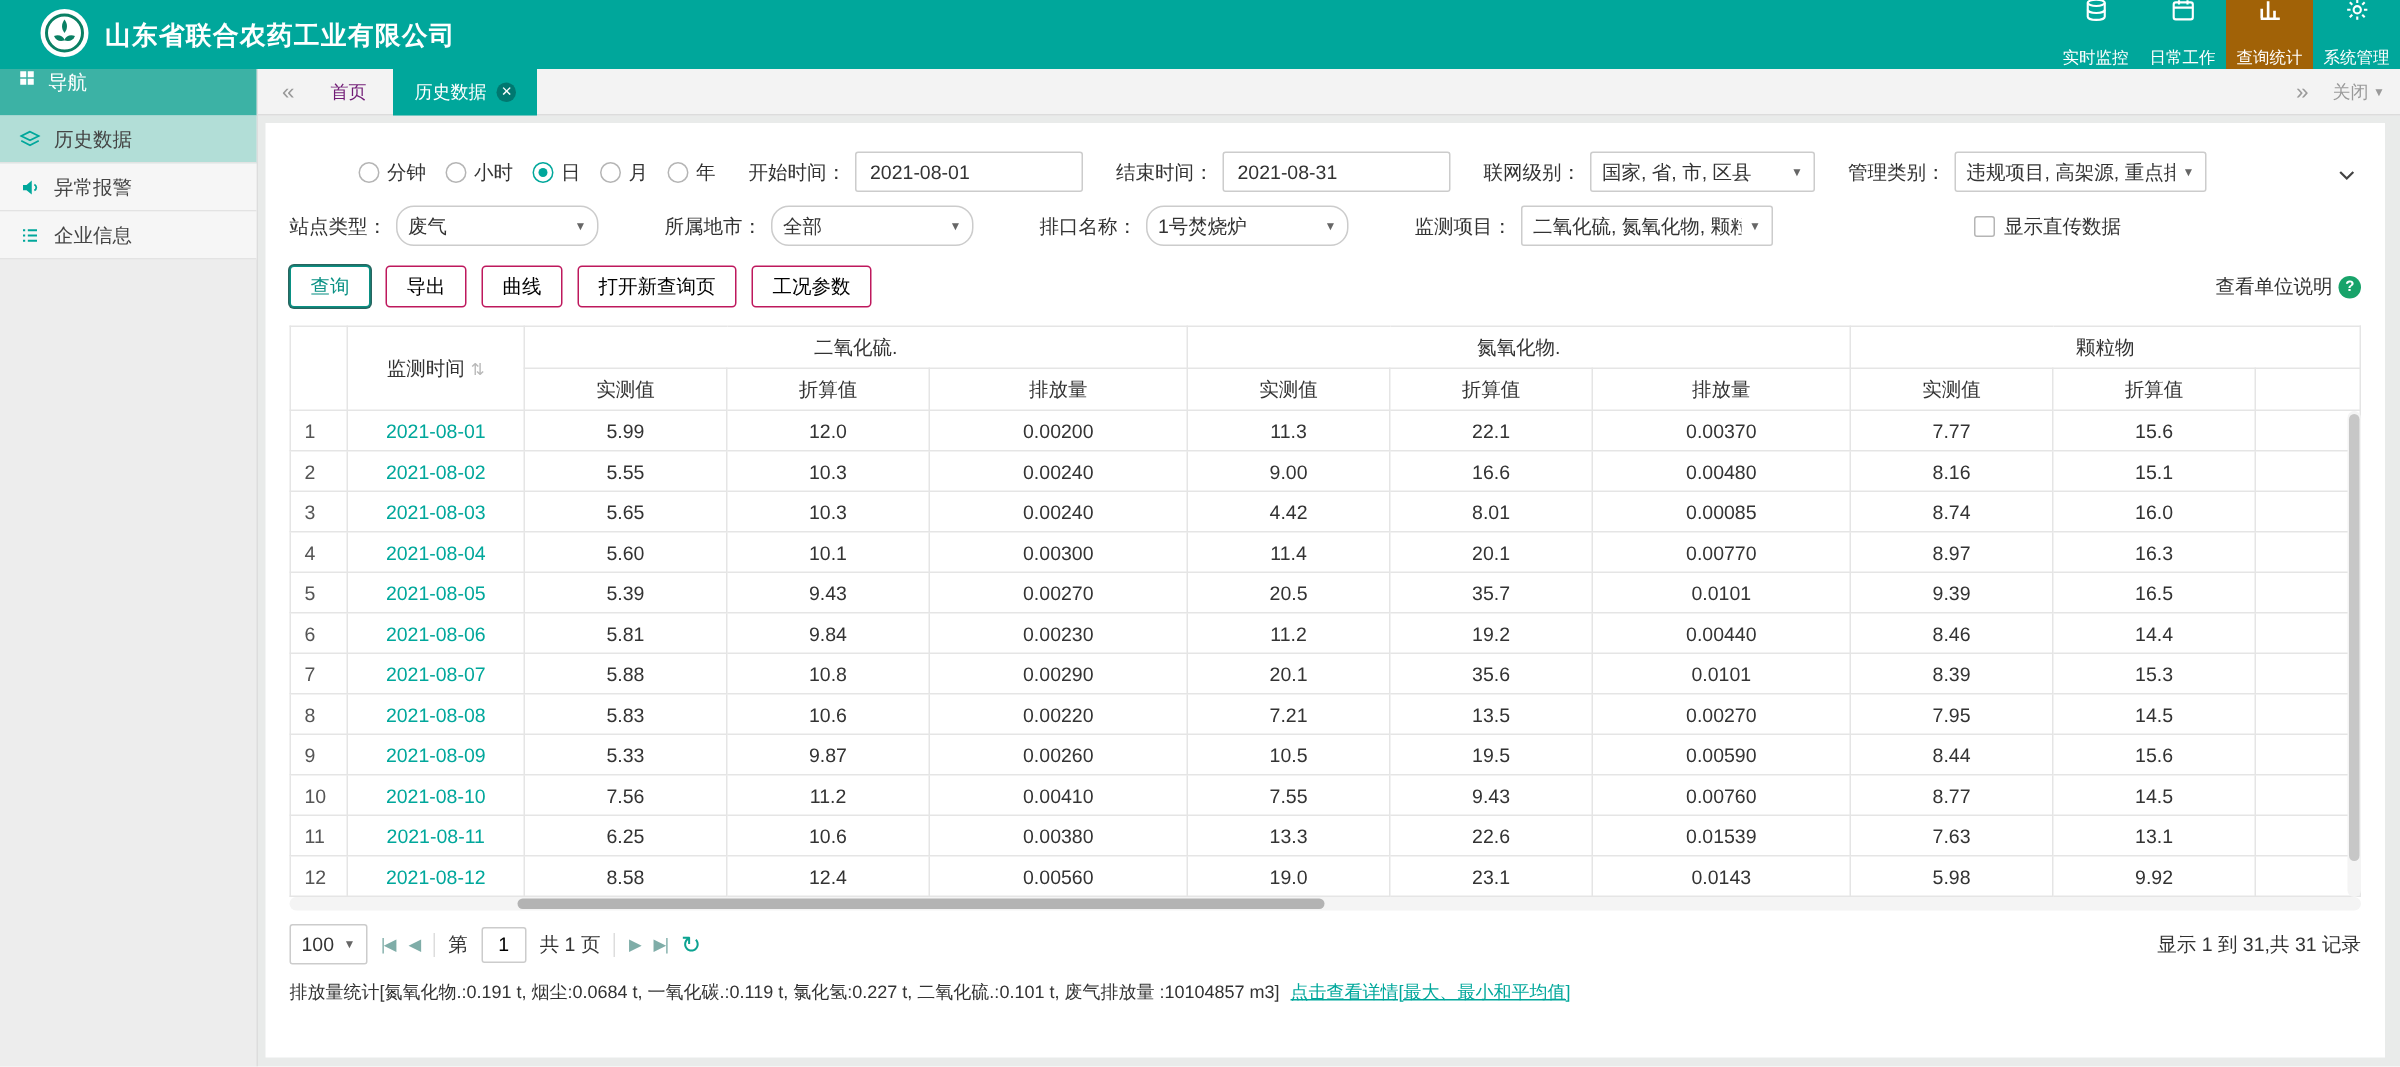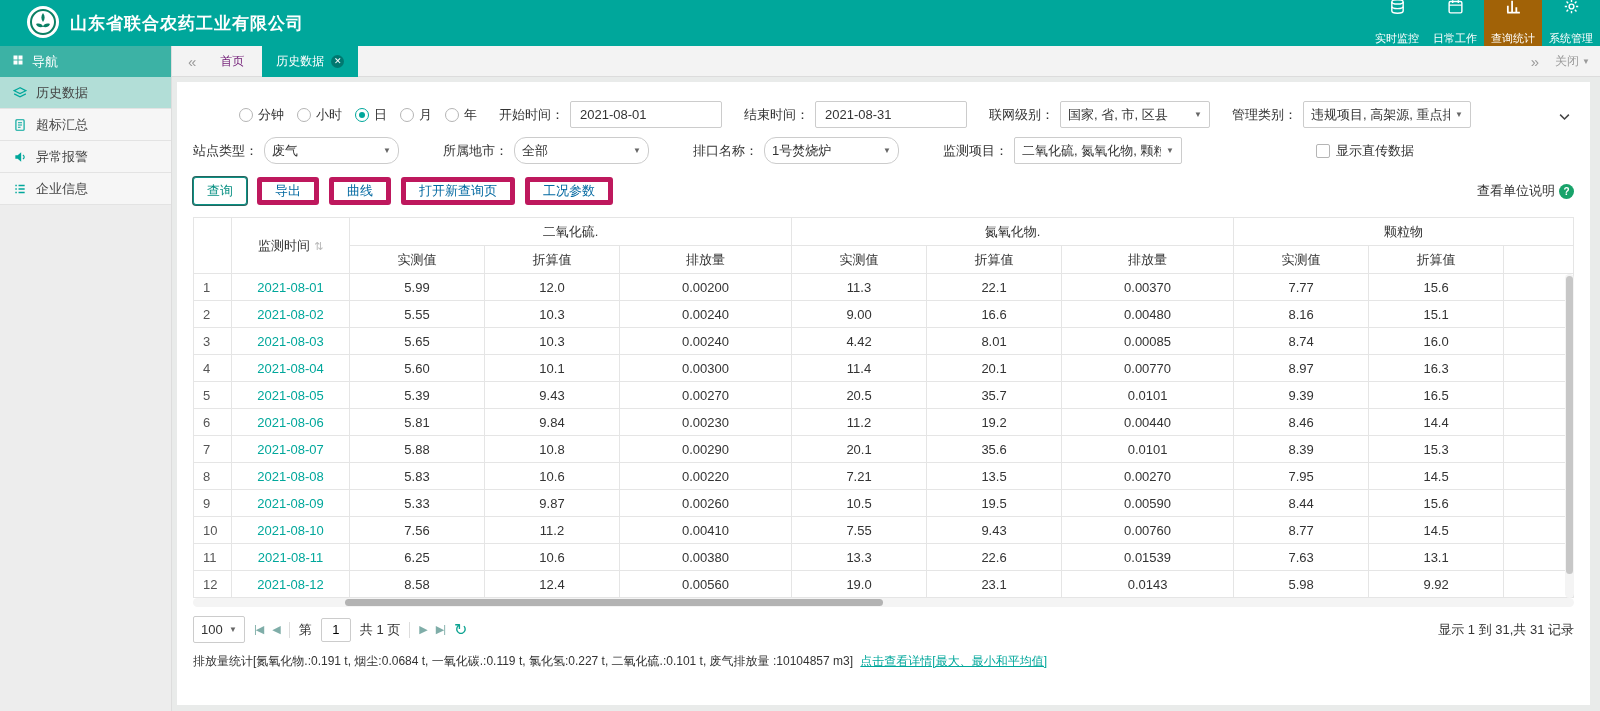--- a/index.html
+++ b/index.html
@@ -11,21 +11,21 @@
   .brand { display: flex; align-items: center; gap: 10px; }
   .company { color: #fff; font-size: 17px; font-weight: bold; letter-spacing: 1px; }
   .topnav { display: flex; height: 46px; }
   .nav-item { width: 58px; height: 46px; display: flex; flex-direction: column; align-items: center; justify-content: flex-end; gap: 16px; color: #fff; font-size: 11px; cursor: pointer; }
   .nav-item.active { background: #a16207; }
   .nav-item svg { display: block; }
 
   
   .main { display: flex; height: 665px; }
   .sidebar { width: 172px; background: #ededed; border-right: 1px solid #ddd; flex: none; }
-  .side-title { height: 31px; background: #3cb2a5; color: #fff; display: flex; align-items: center; gap: 8px; padding: 0 12px; font-size: 13px; }
+  .side-title { height: 31px; background: #3cb2a5; color: #fff; display: flex; gap: 8px; padding: 0 12px; font-size: 13px; }
   .side-item { height: 32px; display: flex; align-items: center; gap: 9px; padding: 0 13px; font-size: 13px; color: #444; background: #f6f6f6; border-bottom: 1px solid #e3e3e3; cursor: pointer; }
   .side-item.active { background: #b2ded7; }
   .side-item .sicon { color: #00a79b; display: flex; }
   .content-col { flex: 1; display: flex; flex-direction: column; min-width: 0; }
 
   
   .tabbar { height: 31px; background: #f3f3f3; border-bottom: 1px solid #dcdcdc; display: flex; align-items: center; padding: 0 10px; color: #9a9a9a; }
   .tab-scroll { font-size: 15px; cursor: pointer; padding: 0 6px; color: #9a9a9a; }
   .tab { height: 31px; line-height: 31px; padding: 0 14px; font-size: 12px; color: #701a75; cursor: pointer; margin-left: 4px; }
   .tab.active { background: #00a79b; color: #fff; display: flex; align-items: center; gap: 7px; }
@@ -51,21 +51,21 @@
   .flabel { color: #333; }
   .tinput { width: 152px; height: 27px; border: 1px solid #ccc; border-radius: 2px; padding: 0 9px; font-size: 13px; color: #333; font-family: inherit; }
   .select { height: 27px; border: 1px solid #ccc; border-radius: 2px; background: #fff; display: inline-flex; align-items: center; justify-content: space-between; padding: 0 7px; cursor: pointer; gap: 5px; }
   .sel-text { overflow: hidden; white-space: nowrap; }
   .caret { font-size: 8px; color: #666; flex: none; }
   .w150 { width: 150px; justify-content: space-between; } .w168 { width: 168px; } .w135 { width: 135px; border-radius: 12px; }
   .checkbox-group { display: inline-flex; align-items: center; gap: 6px; cursor: pointer; margin-left: 90px; }
   .checkbox { width: 14px; height: 14px; border: 1px solid #b5b5b5; border-radius: 2px; background: #fff; flex: none; }
   .collapse-chevron { position: absolute; right: 2px; top: 8px; cursor: pointer; }
   .btn-row { display: flex; align-items: center; gap: 10px; margin: 13px 0 6px 0; }
-  .btn { height: 28px; padding: 0 13px; background: #fff; border: 5px solid #be185d; border-radius: 3px; font-size: 13px; color: #0369a1; cursor: pointer; font-family: inherit; }
+  .btn { height: 28px; padding: 0 13px; background: #fff; border: 1px solid #be185d; border-radius: 3px; font-size: 13px; color: #000000; cursor: pointer; font-family: inherit; }
   .btn-primary { color: #0a9184; border: 1px solid #0a9184; box-shadow: 0 0 0 1px #28655f; }
   .unit-link { margin-left: auto; display: inline-flex; align-items: center; gap: 4px; cursor: pointer; color: #333; }
   .q-badge { width: 15px; height: 15px; border-radius: 50%; background: #18a36a; color: #fff; font-size: 10px; font-weight: bold; line-height: 15px; text-align: center; }
 
   
   .table-wrap { position: relative; margin-top: 12px; }
   table { width: 100%; border-collapse: collapse; table-layout: fixed; font-size: 13px; }
   th, td { border: 1px solid #e5e5e5; height: 27px; text-align: center; font-weight: 400; color: #333; padding: 0 4px; overflow: hidden; white-space: nowrap; }
   thead th { height: 28px; background: #fff; }
   td.col-idx { text-align: left; padding-left: 9px; color: #555; }
@@ -158,29 +158,20 @@
       <span>导航</span>
     </div>
     <div class="side-item active">
       <span class="sicon">
           <svg width="14" height="14" viewBox="0 0 24 24">
             <path d="M12 3 2 8l10 5 10-5-10-5z" fill="none" stroke="currentColor" stroke-width="2"></path>
             <path d="M2 13.5l10 5 10-5" fill="none" stroke="currentColor" stroke-width="2"></path>
           </svg>
         </span>
       <span>历史数据</span>
-    </div>
-    <div class="side-item">
-      <span class="sicon">
-          <svg width="14" height="14" viewBox="0 0 24 24">
-            <rect x="5" y="3" width="14" height="18" rx="1.5" fill="none" stroke="currentColor" stroke-width="2"></rect>
-            <path d="M8.5 8h7M8.5 12h7M8.5 16h4.5" stroke="currentColor" stroke-width="1.8" fill="none"></path>
-          </svg>
-        </span>
-      <span>超标汇总</span>
     </div>
     <div class="side-item">
       <span class="sicon">
           <svg width="14" height="14" viewBox="0 0 24 24">
             <path d="M4 9v6h4l6 5V4L8 9H4z" fill="currentColor"></path>
             <path d="M17 8.5c1.5 1 2.2 2.2 2.2 3.5s-.7 2.5-2.2 3.5" fill="none" stroke="currentColor" stroke-width="2"></path>
           </svg>
         </span>
       <span>异常报警</span>
     </div>

